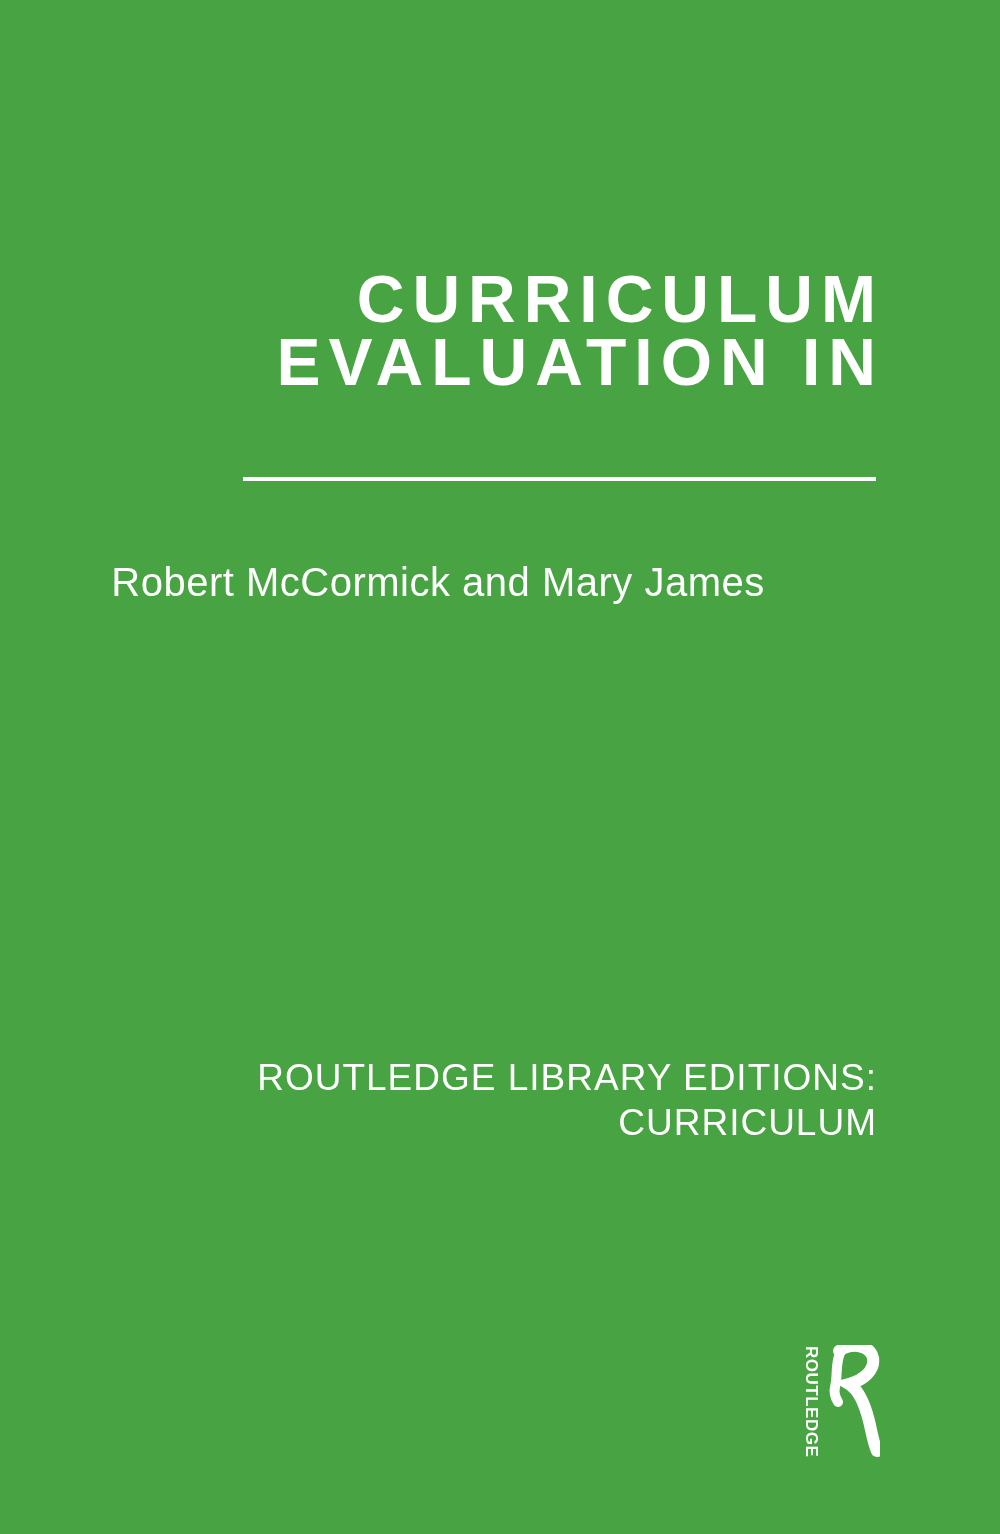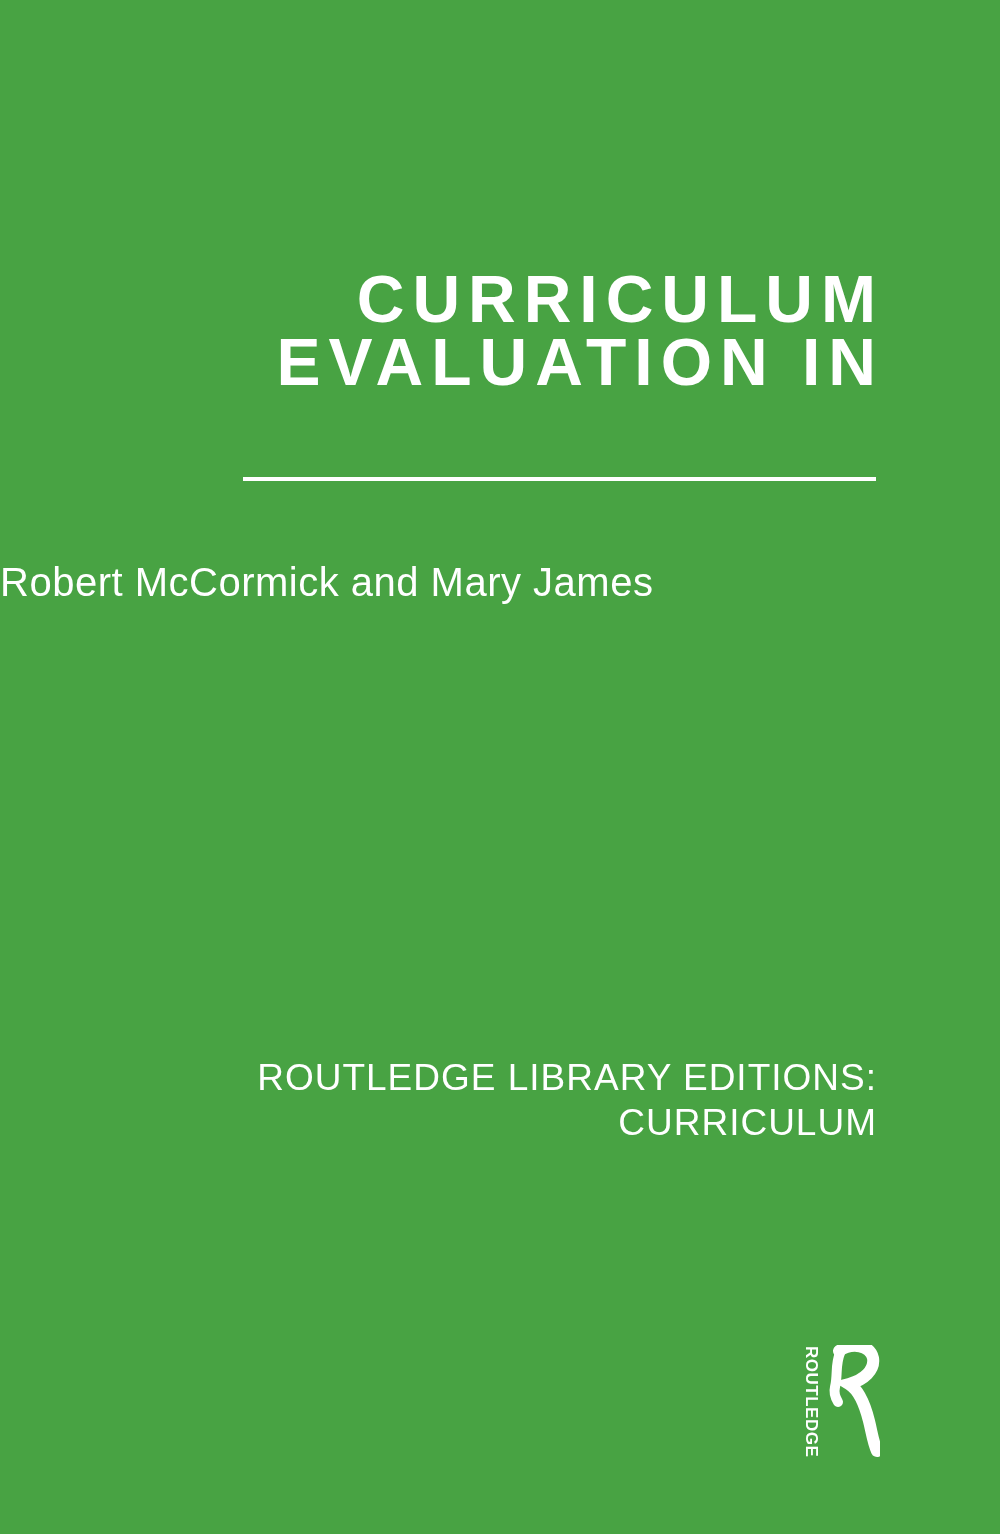--- a/index.html
+++ b/index.html
@@ -37,21 +37,21 @@
     left: 243px;
     right: 124px;
     height: 4px;
     background: var(--text-white, #FFFFFF);
   }
   .author-line {
     position: absolute;
     top: 560px;
     left: 0;
     right: 124px;
-    text-align: left;
+    text-align: center;
     color: var(--text-white, #FFFFFF);
     font-size: 40px;
     font-weight: normal;
     letter-spacing: 0.5px;
     white-space: nowrap;
   }
   .series-block {
     position: absolute;
     top: 1055px;
     left: 0;

